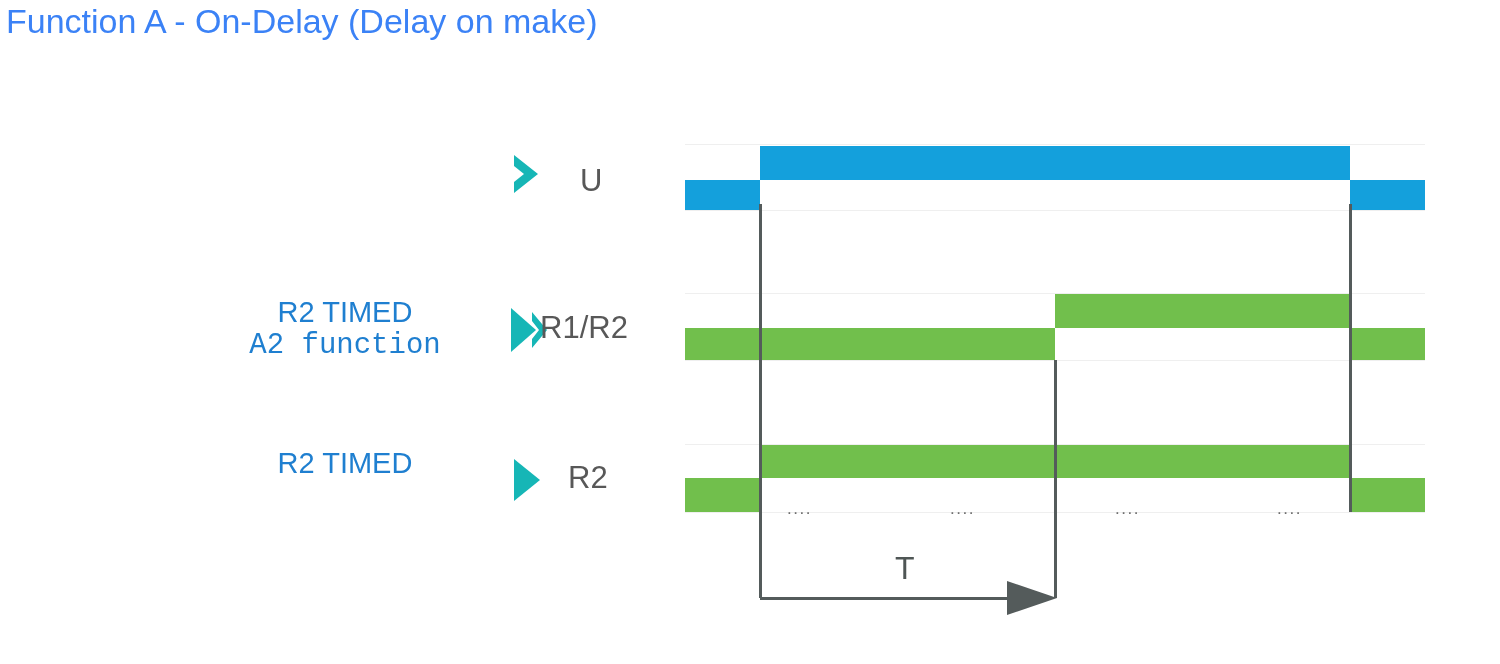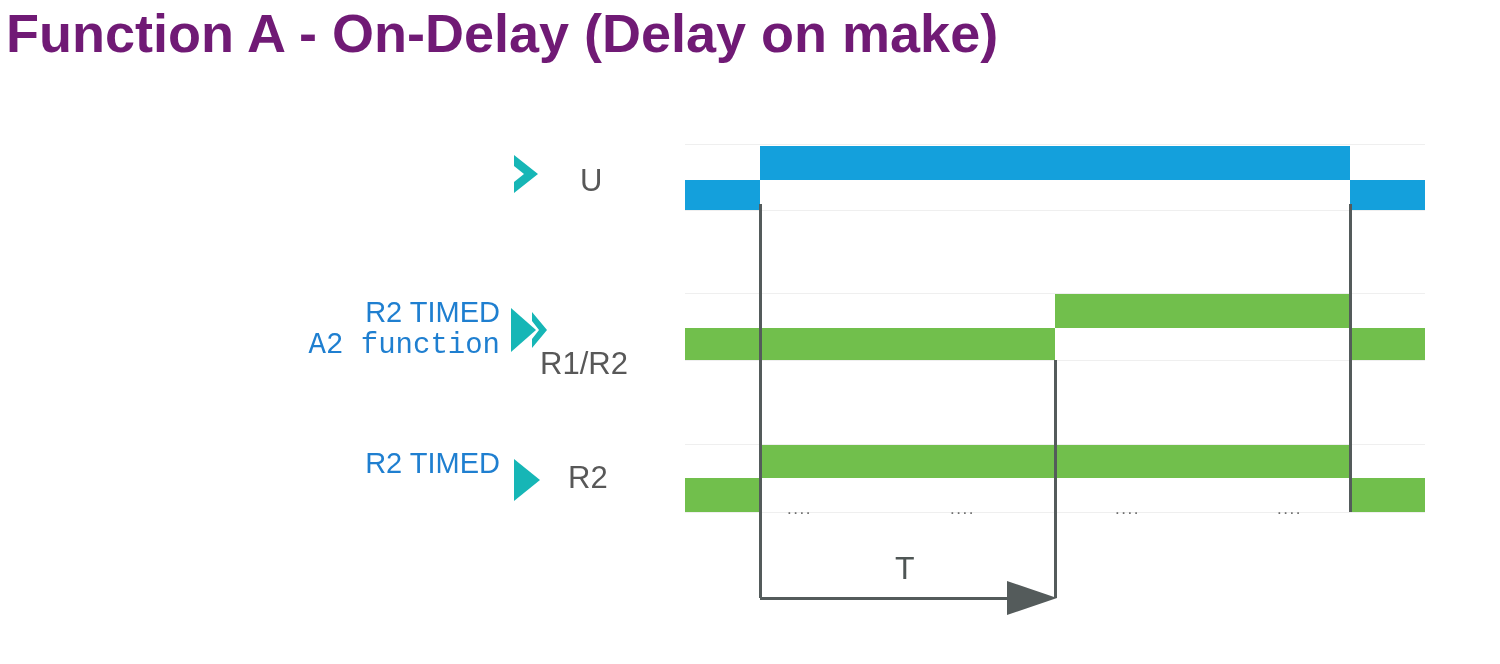--- a/index.html
+++ b/index.html
@@ -7,34 +7,34 @@
     width:1500px;height:664px;
     background:#ffffff;
     font-family:"Liberation Sans", sans-serif;
     overflow:hidden;
     position:relative;
   }
 
   .page-title{
     position:absolute;
     left:6px; top:2px;
-    font-size:54px;
-    color:#701a75;
-    font-weight:700;
+    font-size:34px;
+    color:#3b82f6;
+    font-weight:400;
     letter-spacing:0px;
     white-space:nowrap;
   }
 
   
   .annot{
     position:absolute;
     color:#1f7fd0;
     font-size:29px;
     line-height:34px;
-    text-align:right;
+    text-align:center;
     white-space:nowrap;
   }
   .annot .l2{display:block;font-family:Liberation Mono, monospace;}
 
   
   .signame{
     position:absolute;
     color:#585858;
     font-size:31px;
     white-space:nowrap;
@@ -113,21 +113,21 @@
   </svg>
 </div>
 
 <div class="marker" style="left:509px; top:456px; width:40px; height:48px;">
   <svg width="40" height="48" viewBox="0 0 40 48">
     <path d="M5 3 L31 24 L5 45 Z" fill="#16b6b6"></path>
   </svg>
 </div>
 
 <div class="signame" style="left:580px; top:163px;">U</div>
-<div class="signame" style="left:540px; top:310px;margin-top:36px;">R1/R2</div>
+<div class="signame" style="left:540px; top:310px;">R1/R2</div>
 <div class="signame" style="left:568px; top:460px;">R2</div>
 
 <div class="chart">
 
   <div class="gridline" style="top:6px;"></div>
   <div class="gridline" style="top:72px;"></div>
   <div class="gridline" style="top:155px;"></div>
   <div class="gridline" style="top:222px;"></div>
   <div class="gridline" style="top:306px;"></div>
   <div class="gridline" style="top:374px;"></div>

